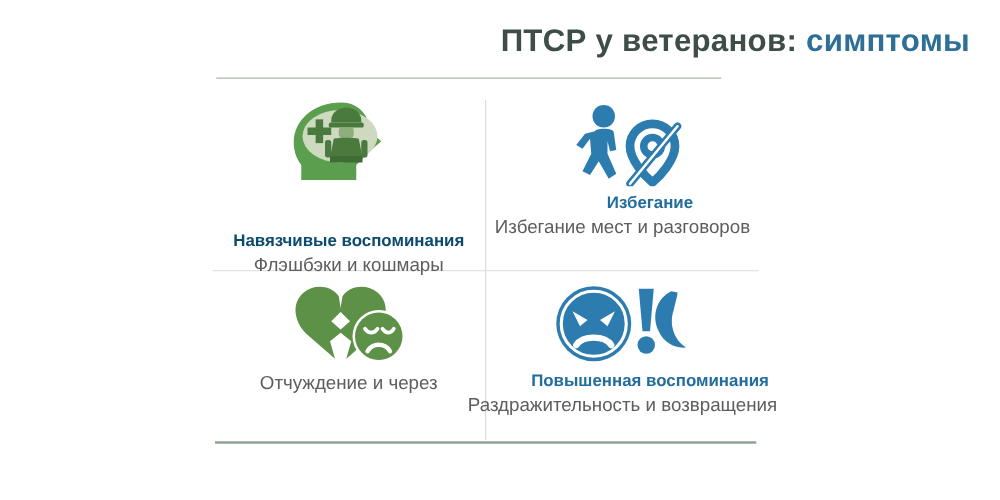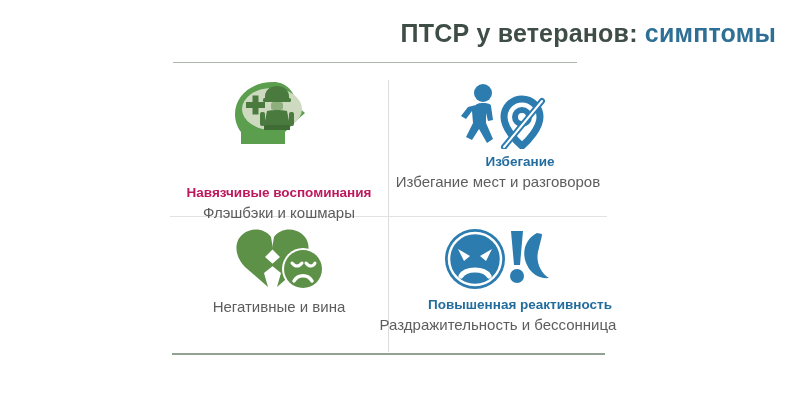--- a/index.html
+++ b/index.html
@@ -99,21 +99,21 @@
   }
   .cell-bl .icon-wrap, .cell-br .icon-wrap { margin-top: 6px; }
 
   .cell-heading {
     font-size: 13.5px;
     font-weight: bold;
     line-height: 16px;
     margin-top: 2px;
     white-space: nowrap;
   }
-  .heading-green { color: #be185d; margin-top: 39px; }
+  .heading-green { color: #0c4a6e; margin-top: 39px; }
   .heading-blue  { color: #236d9e; padding-left: 44px; }
 
   .cell-sub {
     font-size: 15px;
     color: #5d5d5d;
     line-height: 14px;
     margin-top: 5px;
     white-space: nowrap;
   }
 
@@ -210,40 +210,40 @@
 
           <path d="M47 10 C53 1 67 0 75 7 C85 15 83 30 73 40 L50 60 L54 46 L44 38 L53 30 L45 22 Z" fill="#5d9148"></path>
 
           <circle cx="76" cy="42" r="21" fill="#ffffff"></circle>
           <circle cx="76" cy="42" r="19" fill="#5d9148"></circle>
           <path d="M65 36 C68 40 72 40 75 36" stroke="#ffffff" stroke-width="3" fill="none" stroke-linecap="round"></path>
           <path d="M79 36 C82 40 86 40 88 36" stroke="#ffffff" stroke-width="3" fill="none" stroke-linecap="round"></path>
           <path d="M67 54 C71 47 81 47 85 54" stroke="#ffffff" stroke-width="3.5" fill="none" stroke-linecap="round"></path>
         </svg>
       </div>
-      <div class="cell-sub">Негативные и вина</div>
+      <div class="cell-sub">Отчуждение и через</div>
     </div>
 
     <div class="cell cell-br">
       <div class="icon-wrap">
         <svg width="110" height="64" viewBox="0 0 110 64" aria-hidden="true">
 
           <circle cx="32" cy="32" r="30" fill="#2c7cb0"></circle>
           <circle cx="32" cy="32" r="26" fill="none" stroke="#ffffff" stroke-width="2.5"></circle>
           <path d="M15 22 L27 29 L21 34 Z" fill="#ffffff"></path>
           <path d="M49 22 L37 29 L43 34 Z" fill="#ffffff"></path>
           <path d="M18 49 C23 41 41 41 46 49" stroke="#ffffff" stroke-width="5" fill="none" stroke-linecap="round"></path>
 
           <path d="M68 4 L80 4 L77 38 L71 38 Z" fill="#2c7cb0"></path>
           <circle cx="74" cy="49" r="7" fill="#2c7cb0"></circle>
 
           <path d="M94 6 C82 12 78 26 84 38 C88 47 97 52 106 51 C96 45 92 32 96 21 C97 16 99 10 99 7 Z" fill="#2c7cb0"></path>
         </svg>
       </div>
-      <div class="cell-heading heading-blue">Повышенная реактивность</div>
-      <div class="cell-sub">Раздражительность и бессонница</div>
+      <div class="cell-heading heading-blue">Повышенная воспоминания</div>
+      <div class="cell-sub">Раздражительность и возвращения</div>
     </div>
 
   </div>
 
   <div class="footer-rule"></div>
 
 </div>
 
 </body></html>

